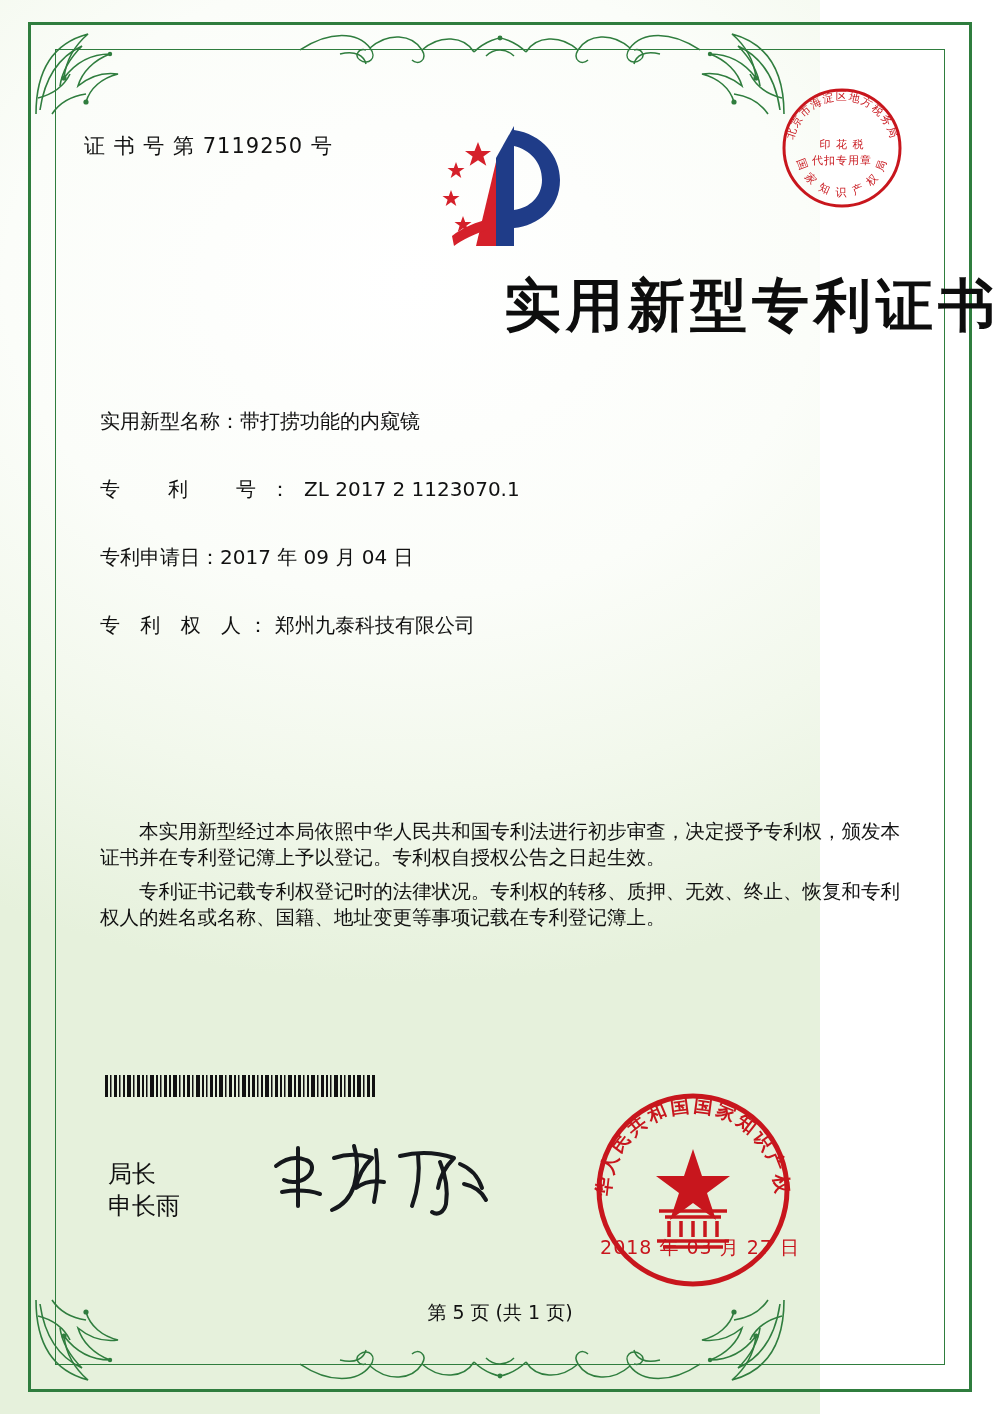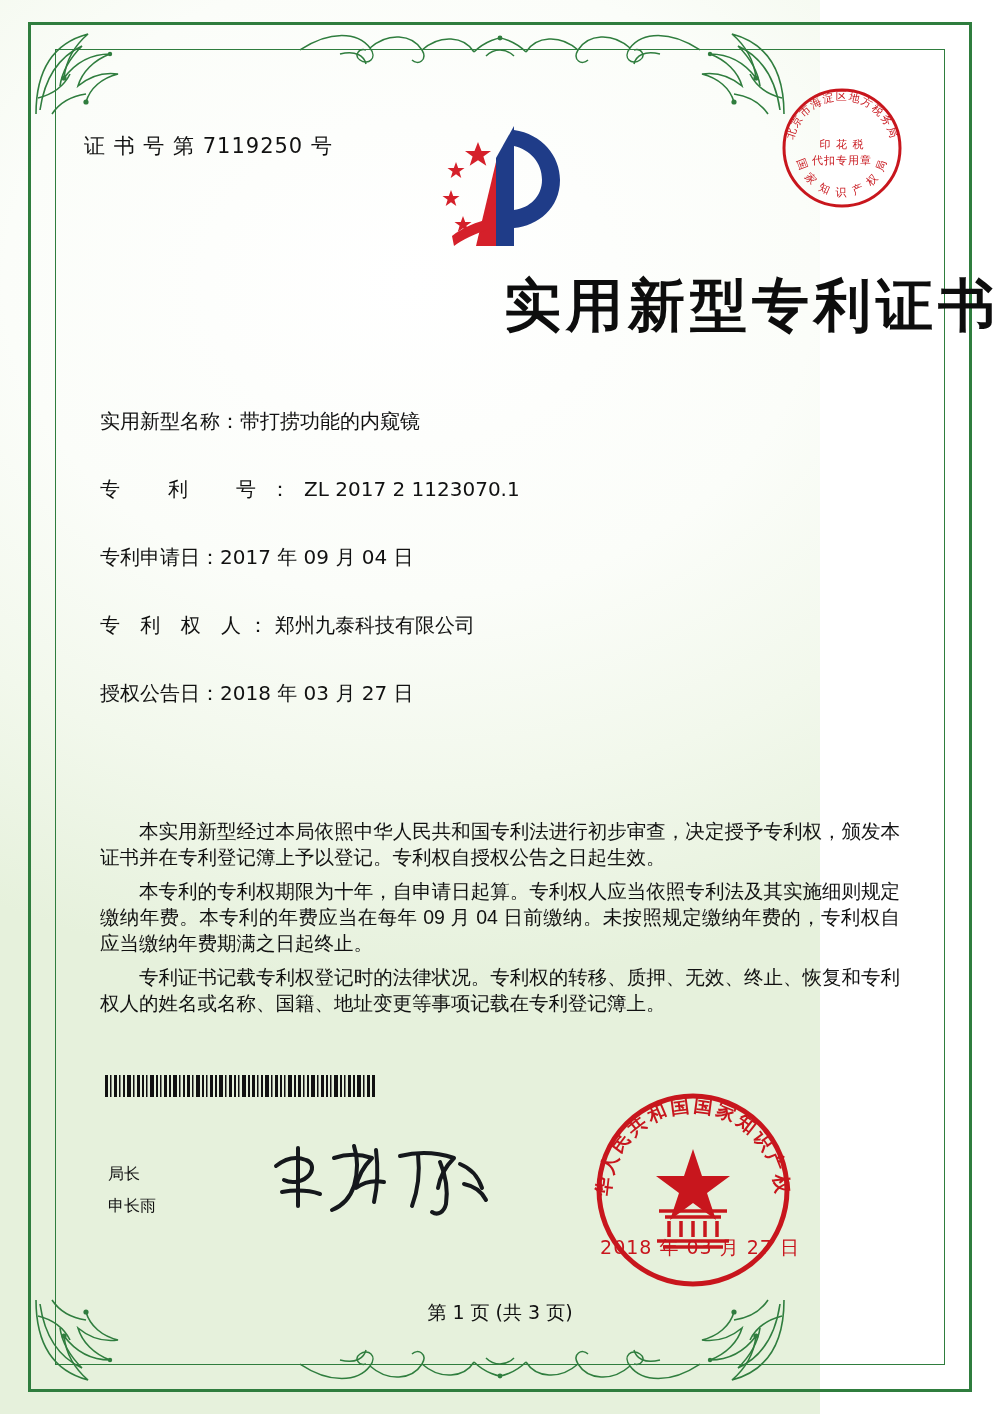--- a/index.html
+++ b/index.html
@@ -151,21 +151,21 @@
   .barcode {
     position: absolute;
     left: 105px; top: 1075px;
     width: 272px; height: 22px;
   }
   .barcode svg { width: 100%; height: 100%; display: block; }
 
   .sig-label {
     position: absolute;
     left: 108px; top: 1158px;
-    font-size: 16px;
+    font-size: 24px;
     line-height: 32px;
     color: #111;
     font-family: "DejaVu Sans", "Liberation Sans", sans-serif;
   }
 
   .signature {
     position: absolute;
     left: 268px; top: 1132px;
     width: 230px; height: 90px;
     color: #15181c;
@@ -329,28 +329,24 @@
     </div>
     <div class="field-row">
       <span class="field-label sp-wide2">专　利　号：</span><span class="field-value">ZL 2017 2 1123070.1</span>
     </div>
     <div class="field-row">
       <span class="field-label sp-name">专利申请日：</span><span class="field-value">2017 年 09 月 04 日</span>
     </div>
     <div class="field-row">
       <span class="field-label sp-wide3">专 利 权 人：</span><span class="field-value">郑州九泰科技有限公司</span>
     </div>
-    <div class="field-row">
-      <span class="field-label sp-name">授权公告日：</span><span class="field-value">2018 年 03 月 27 日</span>
-    </div>
   </div>
 
   <div class="body-text">
     <p>本实用新型经过本局依照中华人民共和国专利法进行初步审查，决定授予专利权，颁发本证书并在专利登记簿上予以登记。专利权自授权公告之日起生效。</p>
-    <p>本专利的专利权期限为十年，自申请日起算。专利权人应当依照专利法及其实施细则规定缴纳年费。本专利的年费应当在每年 09 月 04 日前缴纳。未按照规定缴纳年费的，专利权自应当缴纳年费期满之日起终止。</p>
     <p>专利证书记载专利权登记时的法律状况。专利权的转移、质押、无效、终止、恢复和专利权人的姓名或名称、国籍、地址变更等事项记载在专利登记簿上。</p>
   </div>
 
   <div class="barcode">
     <svg viewBox="0 0 272 22" preserveAspectRatio="none">
       <g fill="#111">
         <rect x="0" y="0" width="3" height="22"></rect>
           <rect x="5" y="0" width="1.5" height="22"></rect>
         <rect x="9" y="0" width="3" height="22"></rect>
           <rect x="14" y="0" width="1.5" height="22"></rect>
@@ -453,15 +449,15 @@
           <path d="M-24 28 L-24 44 M-12 28 L-12 44 M0 28 L0 44 M12 28 L12 44 M24 28 L24 44"></path>
           <path d="M-36 48 L36 48"></path>
           <path d="M-30 54 L30 54"></path>
         </g>
       </g>
     </svg>
   </div>
 
   <div class="stamp-date">2018 年 03 月 27 日</div>
 
-  <div class="page-footer">第 1 页 (共 3 页)</div>
+  <div class="page-footer">第 5 页 (共 1 页)</div>
 
 </div>
 
 </body></html>

